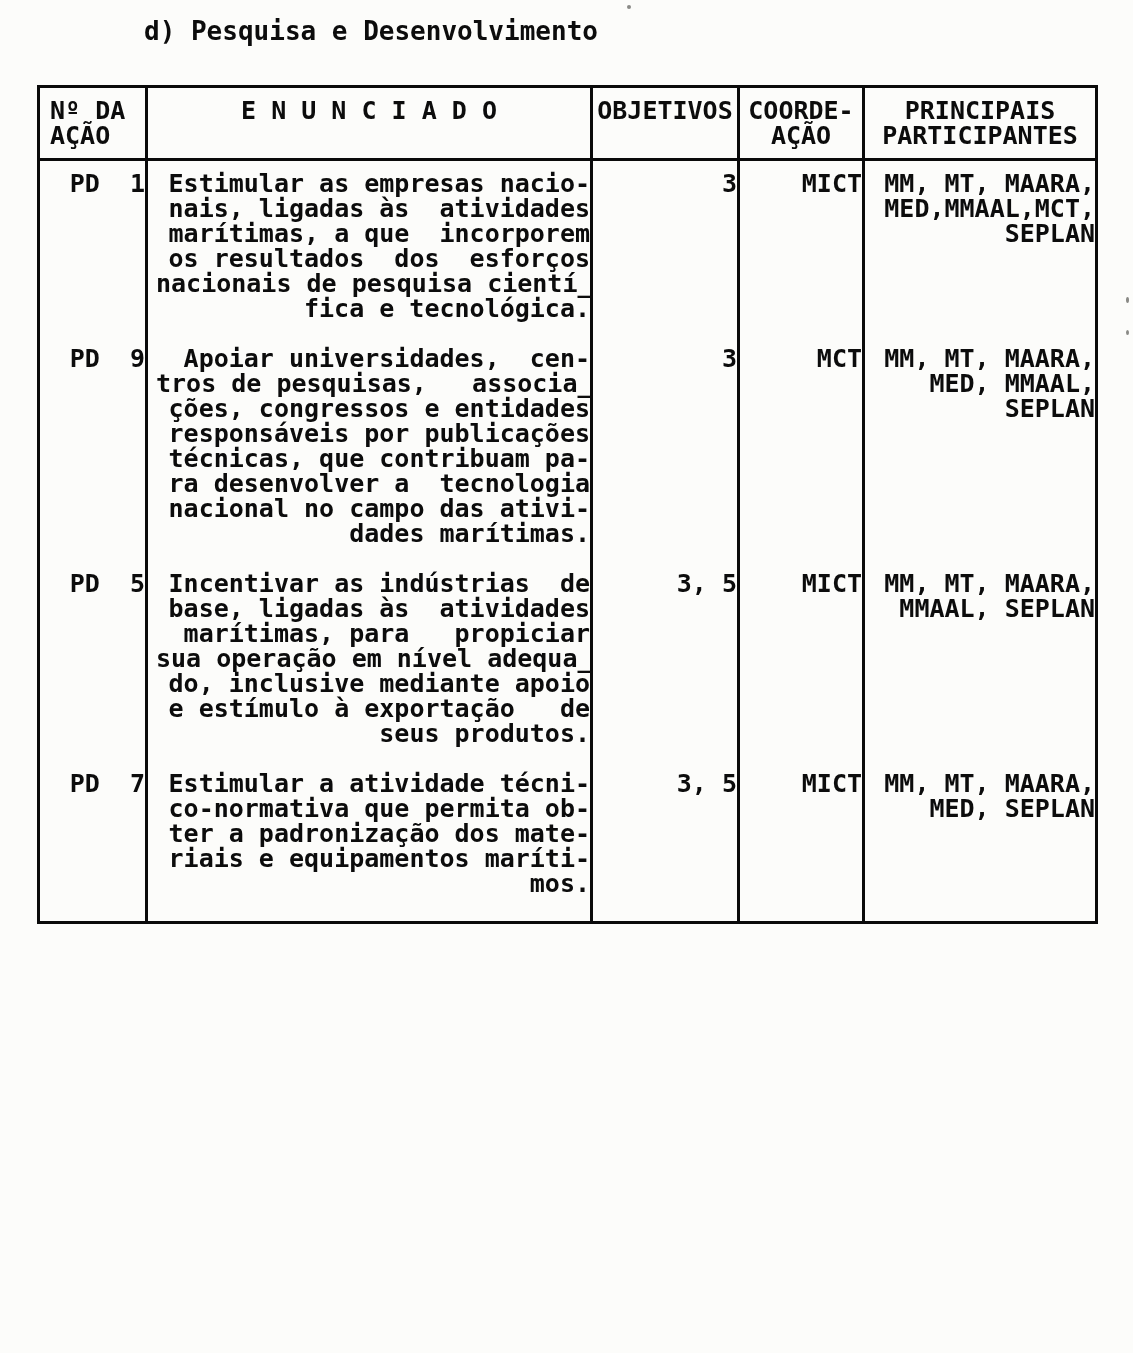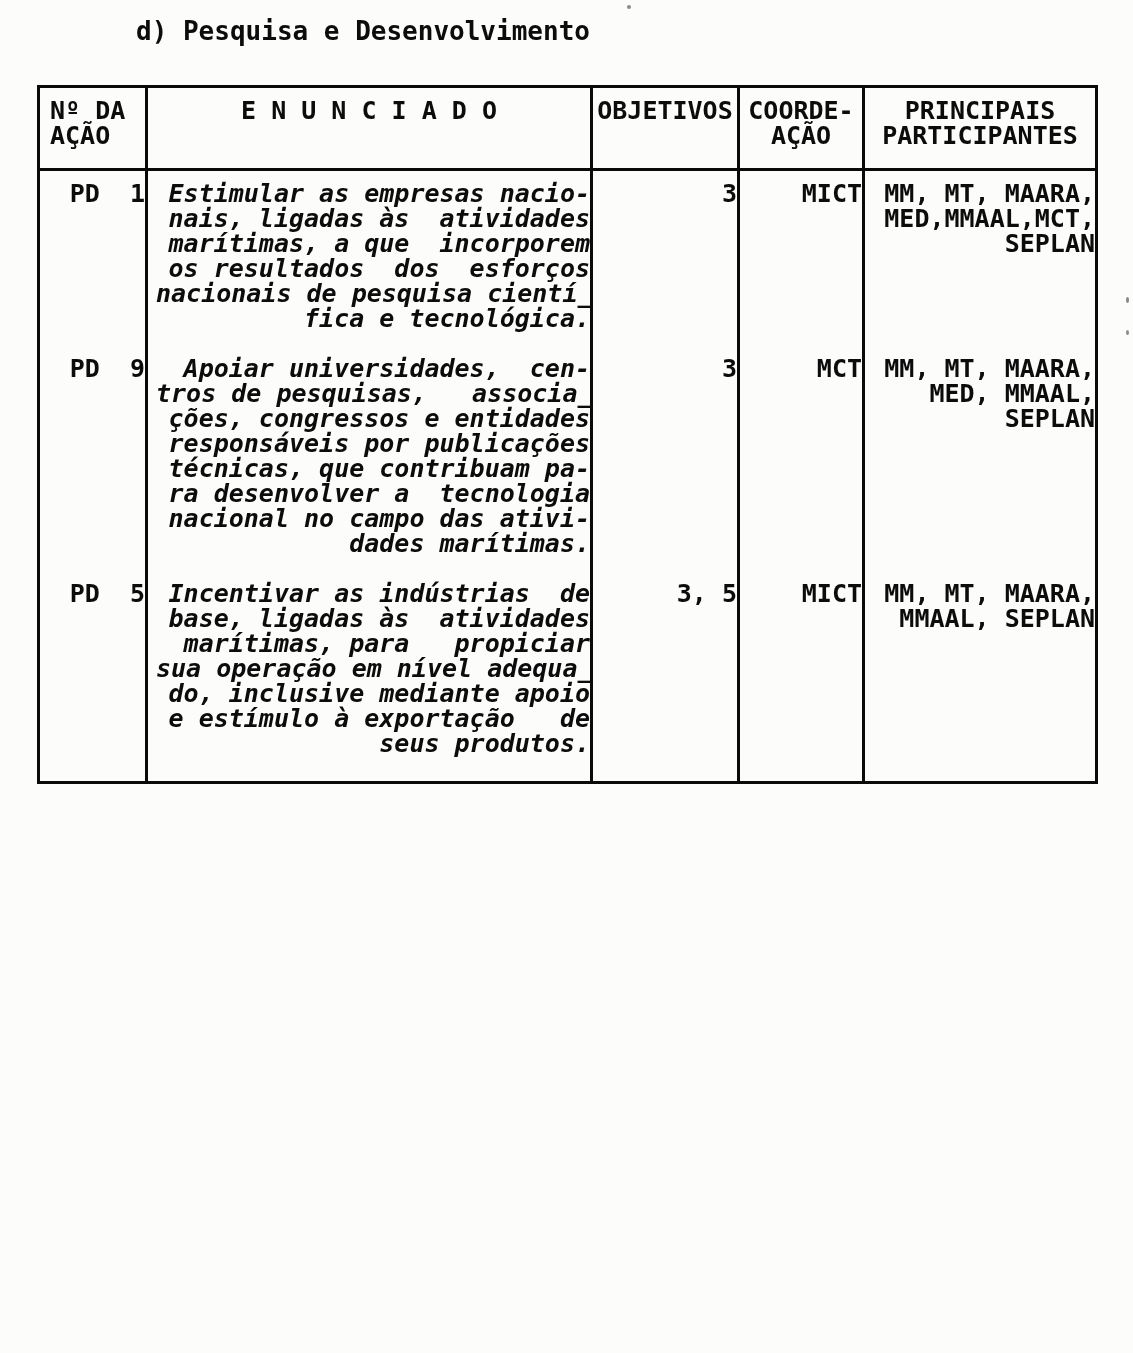--- a/index.html
+++ b/index.html
@@ -11,21 +11,21 @@
     position: relative;
     width: 1133px;
     height: 1353px;
     background: #fcfcfa;
     overflow: hidden;
     color: #0c0c0c;
     font-weight: 700;
   }
   .title {
     position: absolute;
-    left: 136px;
+    left: 144px;
     top: 16px;
     font-size: 26px;
     white-space: pre;
   }
   table.doc-table {
     position: absolute;
     left: 37px;
     top: 85px;
     width: 1058px;
     border-collapse: collapse;
@@ -39,28 +39,28 @@
     white-space: pre;
     border-left: 3px solid #0a0a0a;
     border-right: 3px solid #0a0a0a;
     padding: 0;
     font-weight: 700;
     text-align: right;
   }
   thead th {
     text-align: center;
     padding-top: 10px;
-    padding-bottom: 20px;
+    padding-bottom: 10px;
     border-bottom: 3px solid #0a0a0a;
   }
   thead th.c-acao { text-align: left; padding-left: 10px; }
   tbody td { padding-bottom: 25px; }
   tbody tr:first-child td { padding-top: 10px; }
   td.c-acao  { padding-left: 12px; }
-  td.c-enun  { padding-left: 8px; font-style: italic;  }
+  td.c-enun  { padding-left: 8px;  }
   td.c-obj   { padding-left: 22px; }
   td.c-coord { text-align: right; }
   td.c-part  { padding-left: 10px; }
   .artifact {
     position: absolute;
     background: #8a8a86;
     border-radius: 50%;
   }
   .a1 { left: 627px; top: 5px;   width: 4px; height: 4px; }
   .a2 { left: 1126px; top: 297px; width: 3px; height: 6px; }
@@ -131,20 +131,32 @@
 marítimas, para   propiciar
 sua operação em nível adequa̲
 do, inclusive mediante apoio
 e estímulo à exportação   de
 seus produtos.</td>
     <td class="c-obj">3, 5</td>
     <td class="c-coord">MICT</td>
     <td class="c-part">MM, MT, MAARA,
 MMAAL, SEPLAN</td>
   </tr>
+        <tr>
+    <td class="c-acao">PD  7</td>
+    <td class="c-enun">Estimular a atividade técni-
+co-normativa que permita ob-
+ter a padronização dos mate-
+riais e equipamentos maríti-
+mos.</td>
+    <td class="c-obj">3, 5</td>
+    <td class="c-coord">MICT</td>
+    <td class="c-part">MM, MT, MAARA,
+MED, SEPLAN</td>
+  </tr>
       </tbody>
   </table>
 
   <div class="artifact a1"></div>
   <div class="artifact a2"></div>
   <div class="artifact a3"></div>
 
 </div>
 
 </body></html>

